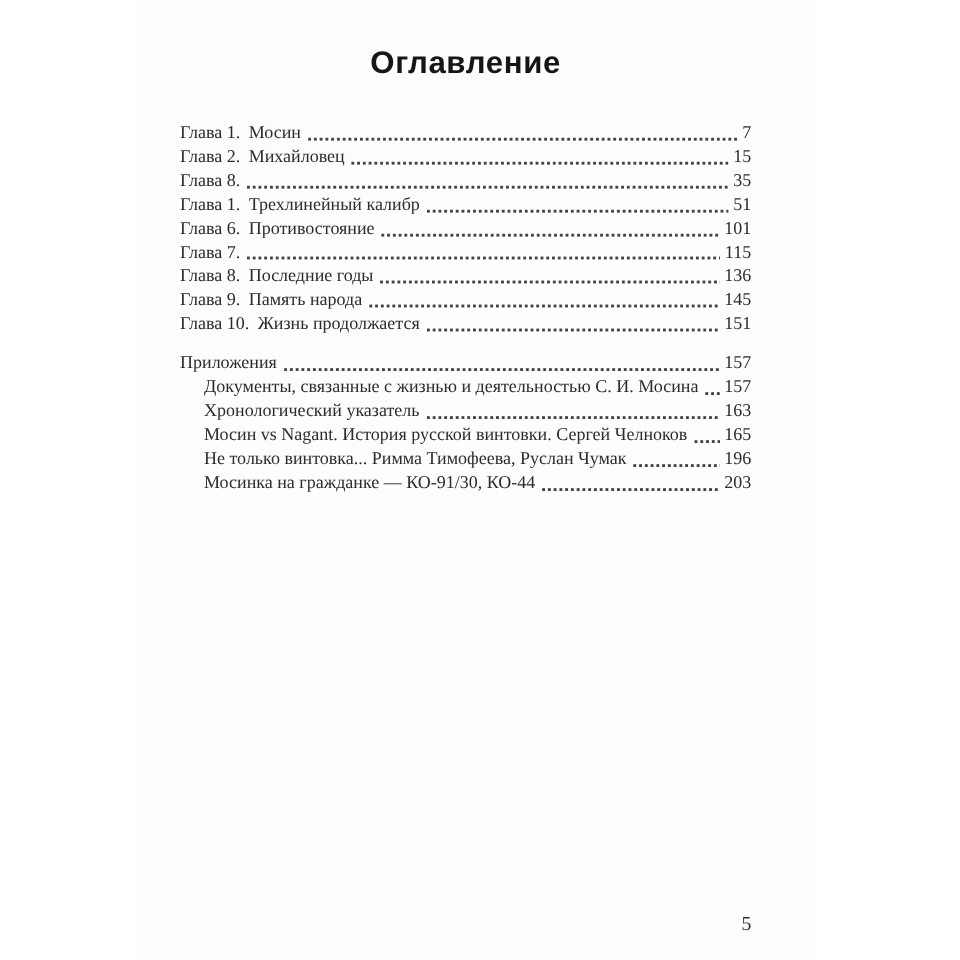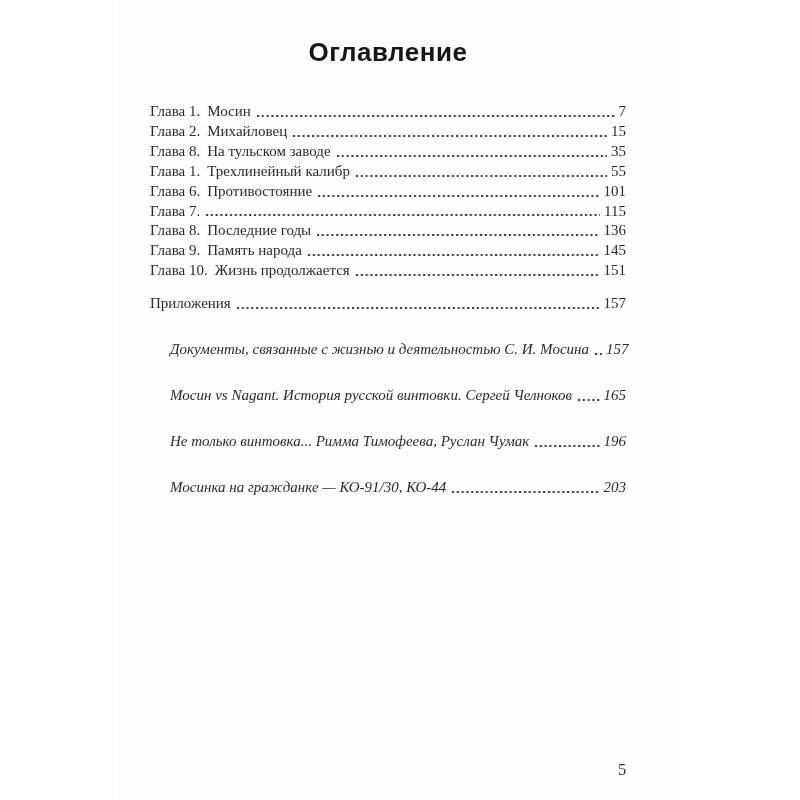--- a/index.html
+++ b/index.html
@@ -50,22 +50,20 @@
     margin: 0 4px 4px 5px;
     background-image: radial-gradient(circle at 2px 2px, #3f3f3f 1.1px, rgba(0,0,0,0) 1.55px);
     background-size: 4.8px 4px;
     background-repeat: repeat-x;
     background-position: left bottom;
   }
   .page-ref { flex: 0 0 auto; }
   .appendix-header { margin-top: 13px; }
   .sub {
     padding-left: 20px;
-    font-style: italic;
-    margin-top: 26px;
   }
   .sub .chapter-title { margin-left: 0; }
   .folio {
     position: absolute;
     left: 607px;
     top: 760px;
     width: 30px;
     text-align: center;
     font-size: 16.5px;
     color: #333333;
@@ -86,29 +84,28 @@
       <span class="page-ref">7</span>
     </div>
     <div class="row">
       <span class="chapter-num">Глава 2.</span>
       <span class="chapter-title">Михайловец</span>
       <span class="leader"></span>
       <span class="page-ref">15</span>
     </div>
     <div class="row">
       <span class="chapter-num">Глава 8.</span>
-      <span class="chapter-title">На тульском заводе</span>
       <span class="leader"></span>
       <span class="page-ref">35</span>
     </div>
     <div class="row">
       <span class="chapter-num">Глава 1.</span>
       <span class="chapter-title">Трехлинейный калибр</span>
       <span class="leader"></span>
-      <span class="page-ref">55</span>
+      <span class="page-ref">51</span>
     </div>
     <div class="row">
       <span class="chapter-num">Глава 6.</span>
       <span class="chapter-title">Противостояние</span>
       <span class="leader"></span>
       <span class="page-ref">101</span>
     </div>
     <div class="row">
       <span class="chapter-num">Глава 7.</span>
       <span class="leader"></span>
@@ -138,20 +135,25 @@
       <span class="leader"></span>
       <span class="page-ref">157</span>
     </div>
 
     <div class="row sub">
       <span class="chapter-title">Документы, связанные с жизнью и деятельностью С. И. Мосина</span>
       <span class="leader"></span>
       <span class="page-ref">157</span>
     </div>
     <div class="row sub">
+      <span class="chapter-title">Хронологический указатель</span>
+      <span class="leader"></span>
+      <span class="page-ref">163</span>
+    </div>
+    <div class="row sub">
       <span class="chapter-title">Мосин vs Nagant. История русской винтовки. Сергей Челноков</span>
       <span class="leader"></span>
       <span class="page-ref">165</span>
     </div>
     <div class="row sub">
       <span class="chapter-title">Не только винтовка... Римма Тимофеева, Руслан Чумак</span>
       <span class="leader"></span>
       <span class="page-ref">196</span>
     </div>
     <div class="row sub">

